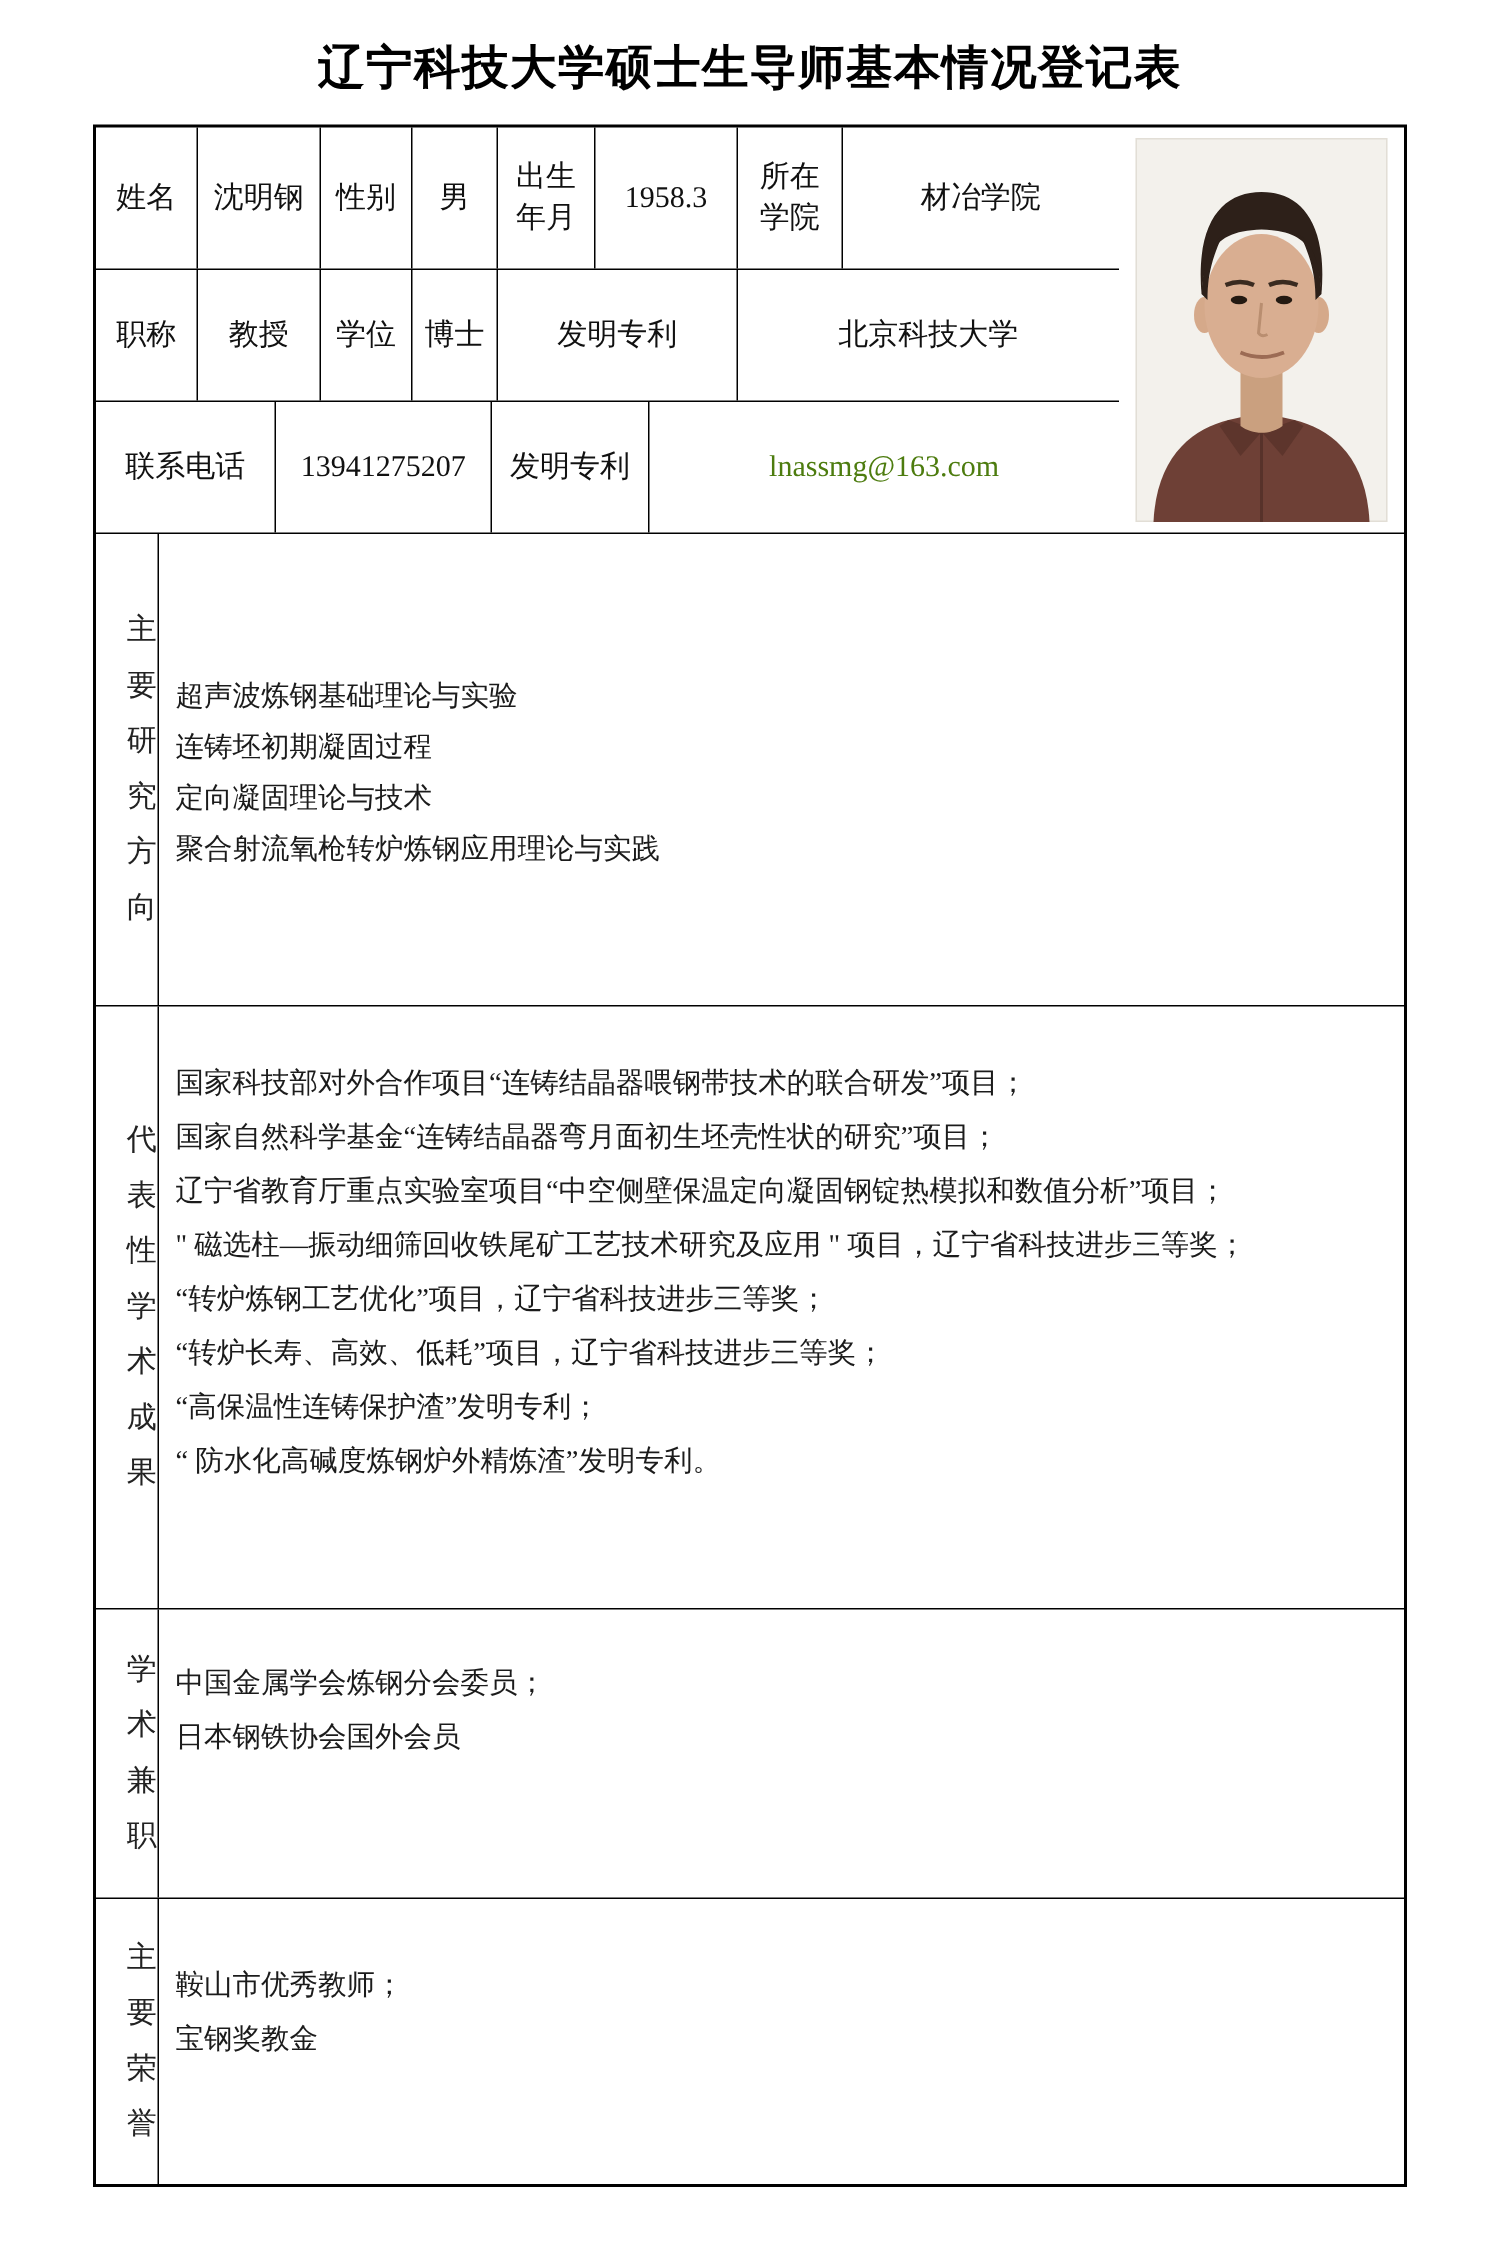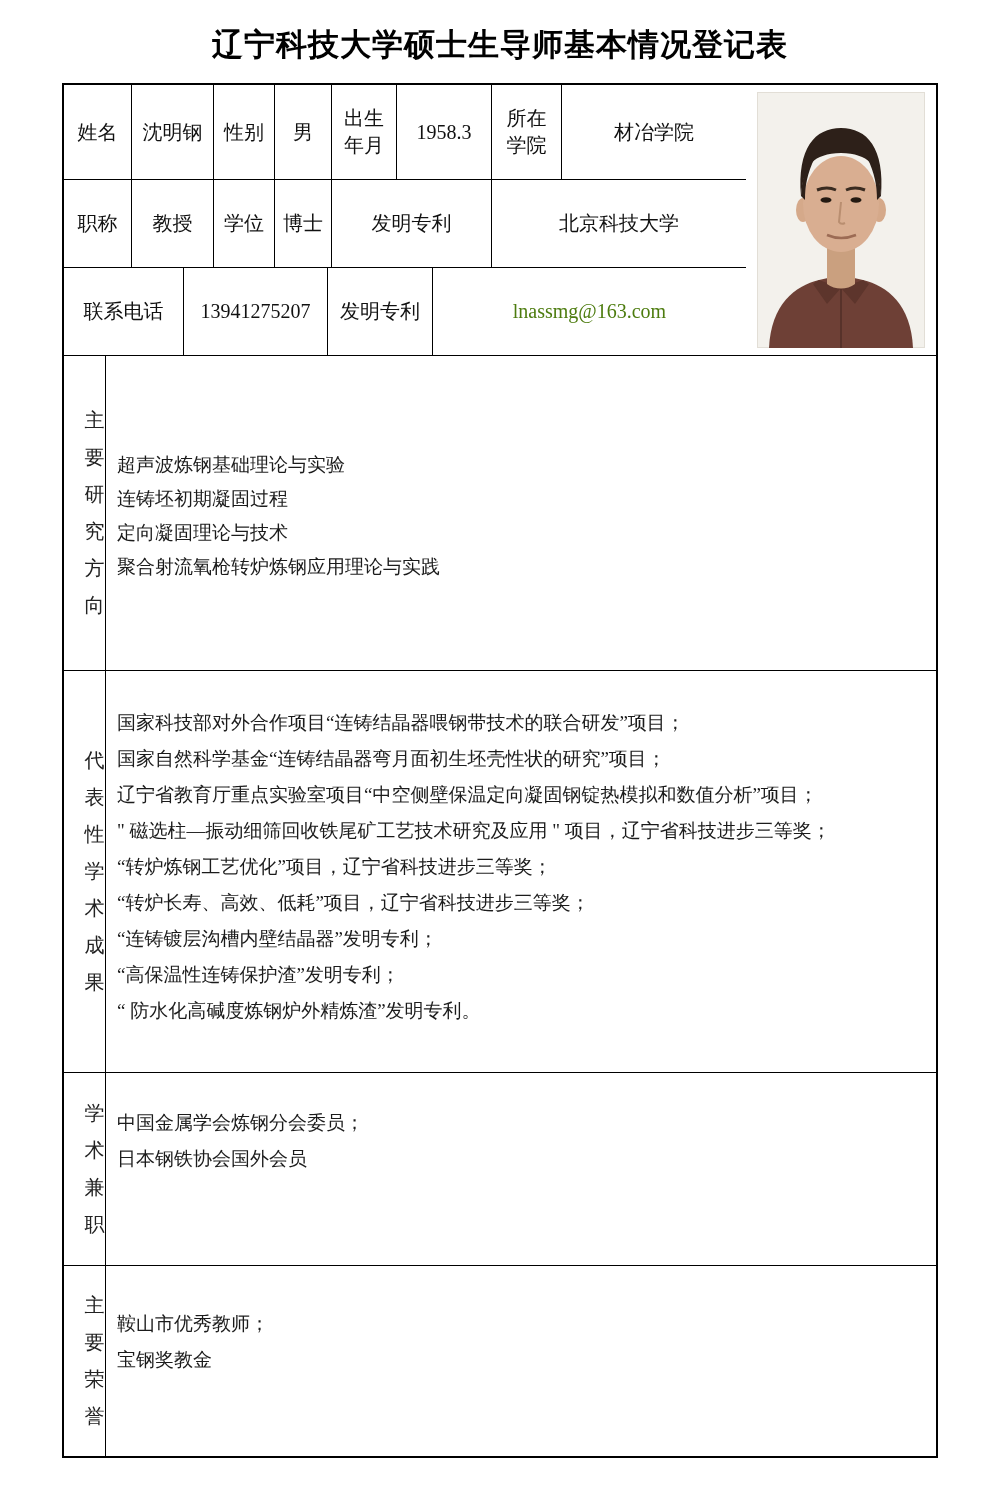--- a/index.html
+++ b/index.html
@@ -163,21 +163,20 @@
       <div class="section-label-cell">
         <div class="v-label">代表性学术成果</div>
       </div>
       <div class="section-content">
           <div class="content-line">国家科技部对外合作项目“连铸结晶器喂钢带技术的联合研发”项目；</div>
           <div class="content-line">国家自然科学基金“连铸结晶器弯月面初生坯壳性状的研究”项目；</div>
           <div class="content-line">辽宁省教育厅重点实验室项目“中空侧壁保温定向凝固钢锭热模拟和数值分析”项目；</div>
           <div class="content-line">" 磁选柱—振动细筛回收铁尾矿工艺技术研究及应用 " 项目，辽宁省科技进步三等奖；</div>
           <div class="content-line">“转炉炼钢工艺优化”项目，辽宁省科技进步三等奖；</div>
           <div class="content-line">“转炉长寿、高效、低耗”项目，辽宁省科技进步三等奖；</div>
-          <div class="content-line">“连铸镀层沟槽内壁结晶器”发明专利；</div>
           <div class="content-line">“高保温性连铸保护渣”发明专利；</div>
           <div class="content-line">“ 防水化高碱度炼钢炉外精炼渣”发明专利。</div>
         </div>
     </div>
 
     <div class="section sec-member">
       <div class="section-label-cell">
         <div class="v-label">学术兼职</div>
       </div>
       <div class="section-content">

